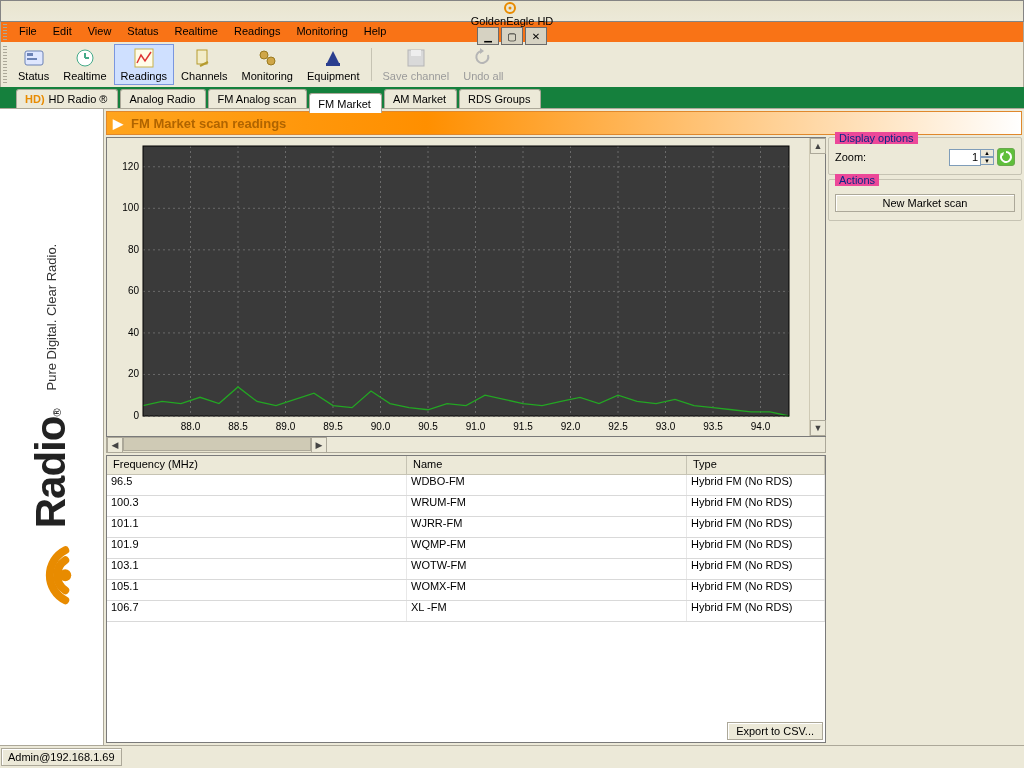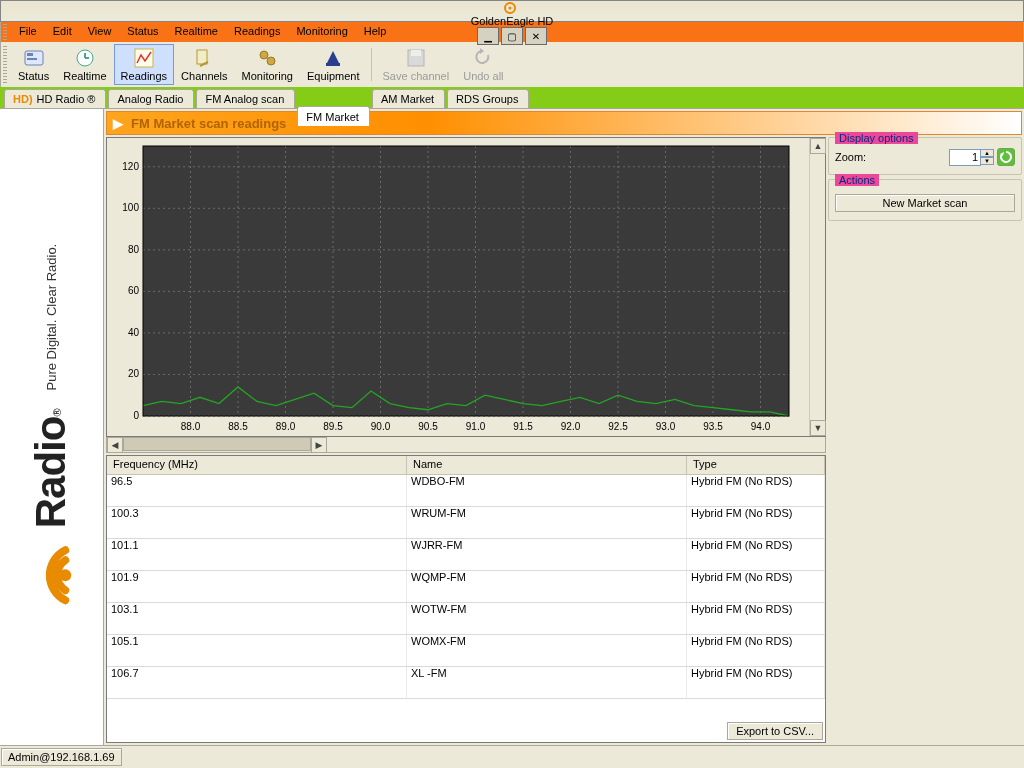--- a/index.html
+++ b/index.html
@@ -14,23 +14,23 @@
   .menubar { height:20px; border-left:1px solid #aca899; border-right:1px solid #aca899; background:#f97316; display:flex; align-items:stretch; padding-left:2px;}
   .menubar .grip{ width:4px; margin:2px 4px 2px 0; background:repeating-linear-gradient(#aca899 0 1px, transparent 1px 3px);}
   .menubar span.item{ padding:3px 8px; cursor:default;}
   .toolbar { height:46px; background:#ece9d8; border:1px solid #aca899; border-top:none; display:flex; align-items:stretch; padding:2px;}
   .toolbar .grip{ width:4px; margin:2px 4px 2px 0; background:repeating-linear-gradient(#aca899 0 1px, transparent 1px 3px);}
   .tbtn { display:flex; flex-direction:column; align-items:center; justify-content:center; padding:2px 6px; border:1px solid transparent; cursor:default; min-width:44px;}
   .tbtn.sel { border:1px solid #7a96df; background:#cfe0ff; }
   .tbtn .ic { width:24px; height:24px; display:flex; align-items:center; justify-content:center; }
   .tbtn .lbl{ margin-top:1px; }
   .tbtn.disabled { color:#9b9b9b; }
-  .tabbar { height:22px; display:flex; align-items:flex-end; padding-left:4px; border-bottom:1px solid #aca899; background:#84cc16; margin-top:-1px;}
+  .tabbar { height:22px; display:flex; align-items:flex-end; padding-left:16px; border-bottom:1px solid #aca899; background:#15803d; margin-top:-1px;}
   .tab{ padding:3px 10px 3px 8px; border:1px solid #aca899; border-bottom:none; background:#ece9d8; margin-right:2px; border-radius:3px 3px 0 0; cursor:default; display:flex; gap:4px; align-items:center;}
-  .tab.sel{ background:#fff; position:relative; top:18px; padding-top:4px;justify-content:flex-end;}
+  .tab.sel{ background:#fff; position:relative; top:5px; padding-top:4px;justify-content:flex-end;}
   .mainrow { display:flex; height:698px; }
   .sidebar{ width:104px; background:#fff; border-right:1px solid #aca899; display:flex; align-items:center; justify-content:center; }
   .vstrip{ transform:rotate(-90deg); white-space:nowrap; display:flex; gap:12px; align-items:center; }
   .branding { font-family: Arial, sans-serif; }
   .brand-big{ font-size:42px; font-weight:700; letter-spacing:-1px; color:#222;}
   .brand-reg{ font-size:11px; vertical-align:super; }
   .brand-sub{ font-size:13px; color:#333; margin-left:6px;}
   .content{ flex:1; background:#ece9d8; display:flex; flex-direction:column; }
   .hdr{ height:24px; background:linear-gradient(90deg,#ffa41d 0%, #ff8f00 35%, #fff 100%); display:flex; align-items:center; padding-left:6px; color:#b06400; font-size:13px; font-weight:700; border:1px solid #e0882c; margin:2px 2px 0 2px;}
   .hdr .arrow{ margin-right:8px; color:#fff;}
@@ -43,21 +43,21 @@
   .vscroll .btn, .hscroll .btn{ width:16px;height:16px;background:#ece9d8;border:1px solid #aca899;display:flex;align-items:center;justify-content:center;font-size:9px;color:#444; position:absolute;}
   .vscroll .up{top:0;left:0;} .vscroll .dn{bottom:0;left:0;}
   .hscrollrow{ height:16px; display:flex; border:1px solid #aca899; border-top:none;}
   .hscroll{ position:relative; width:220px; background:#e8e4cf;}
   .hscroll .lf{left:0;top:0;} .hscroll .rt{left:204px;top:0;}
   .hscroll .thumb{position:absolute; left:16px; top:0; height:14px; width:188px; background:#cfcab5; border:1px solid #aca899;}
   .hscrollrow .filler{ flex:1; background:#ece9d8;}
   .grid{ flex:1; border:1px solid #7a7a7a; background:#fff; margin-top:2px; position:relative; overflow:hidden; display:flex; flex-direction:column;}
   .ghead{ display:flex; background:#ece9d8; border-bottom:1px solid #c6c3b3; height:19px; }
   .ghead div{ border-right:1px solid #c6c3b3; padding:2px 6px; }
-  .grow{ display:flex; border-bottom:1px solid #d9d9d9; height:32px;justify-content:flex-end; }
+  .grow{ display:flex; border-bottom:1px solid #d9d9d9; height:21px;justify-content:flex-end; }
   .grow div{ border-right:1px solid #e8e8e8; padding:0 4px; overflow:hidden; white-space:nowrap;}
   .c1{ width:300px;} .c2{ width:280px;} .c3{ flex:1;}
   .exportrow{ height:22px; display:flex; justify-content:flex-end; align-items:center; padding-right:2px;}
   .btn3d{ border:1px solid #aca899; background:#ece9d8; padding:2px 8px; box-shadow:inset 1px 1px #fff; cursor:default;}
   .right{ width:194px; }
   .panel{ border:1px solid #c6c3b3; background:#ece9d8; padding:2px 6px 8px 6px; margin-bottom:4px; border-radius:2px;}
   .panel .title{ position:relative; top:-8px; background:#ec4899; padding:0 4px; color:#0a2885;}
   .panel .row{ display:flex; align-items:center; justify-content:space-between; margin-top:-4px;}
   .spin{ display:flex; align-items:center;}
   .spin input{ width:32px; height:17px; text-align:right; border:1px solid #7f9db9; font-size:11px; padding-right:2px;}

